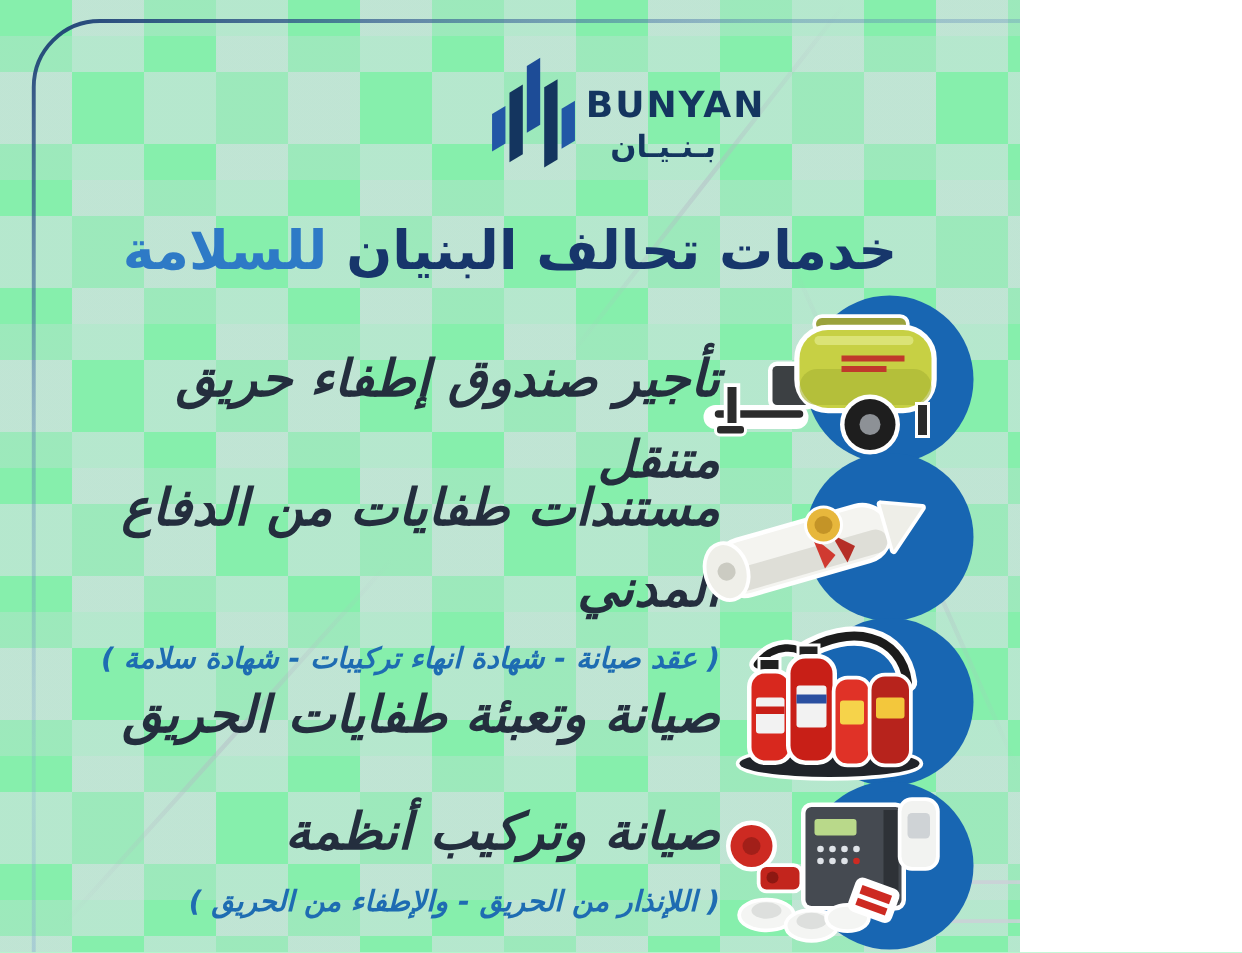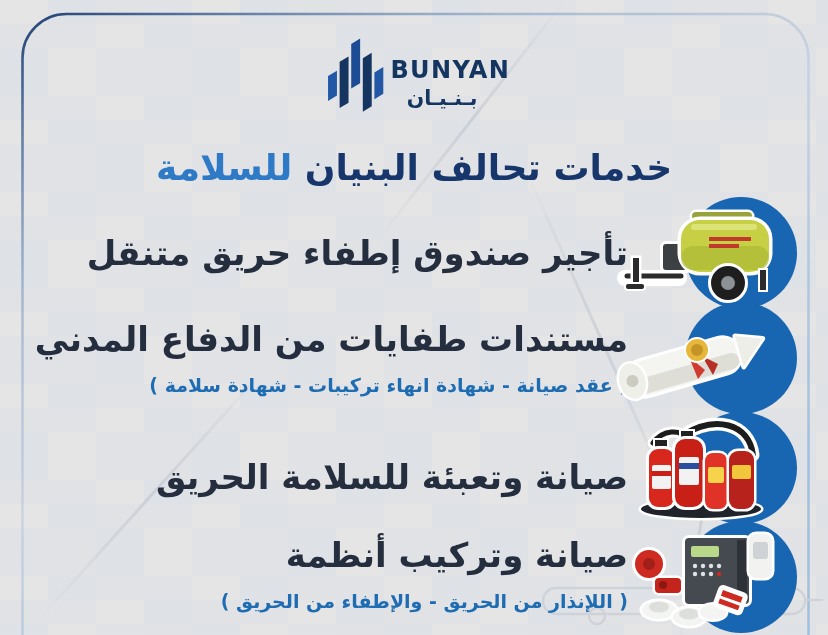--- a/index.html
+++ b/index.html
@@ -1,18 +1,18 @@
 <!DOCTYPE html>
 <html><head>
 <meta charset="utf-8">
 <style>
   html,body{margin:0;padding:0;}
   .canvas{
-    position:relative; width:828px; height:635px; overflow:hidden;
-    background-color:#e5e5e5;
+    position:relative; width:680px; height:635px; overflow:hidden;
+    background-color:#86efac;
     font-family:"DejaVu Sans", sans-serif;
   }
   .bg-checker{
     position:absolute; inset:0;
     background-image:
       conic-gradient(rgba(221,225,232,0.55) 25%, transparent 0 50%, rgba(221,225,232,0.55) 0 75%, transparent 0),
       conic-gradient(rgba(214,219,228,0.28) 25%, transparent 0 50%, rgba(214,219,228,0.28) 0 75%, transparent 0);
     background-size:96px 96px, 192px 192px;
     background-position:0 0, 48px 24px;
   }
@@ -33,21 +33,21 @@
 
   .title{
     position:absolute; left:0; right:0; top:128px; height:80px;
     text-align:center; direction:rtl;
     font-weight:bold; font-size:36px; line-height:80px;
     letter-spacing:0;
   }
   .t-dark{color:#17366b;}
   .t-light{color:#2e7ac6;}
 
-  .svc{position:absolute; right:200px; left:30px; text-align:right; direction:rtl;}
+  .svc{position:absolute; right:200px; left:30px; text-align:right; direction:rtl;font-style:italic;}
   .svc-main{font-weight:bold; font-size:34px; line-height:54px; color:#242e3e;}
   .svc-sub{font-weight:bold; font-size:19px; line-height:32px; margin-top:3px; color:#1e6cb2;}
   .r1{top:226px;} .r2{top:312px;} .r3{top:450px;} .r4{top:528px;}
 
   .icon{position:absolute; right:26px; width:205px; height:118px;}
   .icon svg{width:100%; height:100%; overflow:visible;}
   .i1{top:194px;} .i2{top:299px;} .i3{top:409px;} .i4{top:518px;}
   .sticker{paint-order:stroke;}
 </style>
 </head>
@@ -139,21 +139,21 @@
         <circle cx="33" cy="65" r="6" fill="#cbcbc2"></circle>
       </g>
       <polygon points="92,58 101,80 108,71" fill="#d03a30"></polygon>
       <polygon points="105,57 116,76 121,65" fill="#b52f27"></polygon>
       <circle class="sticker" cx="100" cy="51" r="11" fill="#e7b73c" stroke="#fff" stroke-width="4"></circle>
       <circle cx="100" cy="51" r="6" fill="#c49427"></circle>
     </svg>
   </div>
 
   <div class="svc r3">
-    <div class="svc-main">صيانة وتعبئة للسلامة الحريق</div>
+    <div class="svc-main">صيانة وتعبئة طفايات الحريق</div>
   </div>
   <div class="icon i3">
     <svg viewBox="0 0 205 118">
       <circle cx="144" cy="59" r="56" fill="#1866b2"></circle>
       <ellipse class="sticker" cx="104" cy="100" rx="60" ry="9" fill="#20242a" stroke="#fff" stroke-width="5"></ellipse>
       <path d="M86 26 C 118 6, 152 14, 156 46" stroke="#ffffff" stroke-width="13" fill="none" stroke-linecap="round"></path>
       <path d="M86 26 C 118 6, 152 14, 156 46" stroke="#1c1c1c" stroke-width="6" fill="none" stroke-linecap="round"></path>
       <path d="M56 34 C 66 20, 84 20, 90 30" stroke="#ffffff" stroke-width="11" fill="none" stroke-linecap="round"></path>
       <path d="M56 34 C 66 20, 84 20, 90 30" stroke="#1c1c1c" stroke-width="5" fill="none" stroke-linecap="round"></path>
       <rect class="sticker" x="58" y="31" width="12" height="10" fill="#222" stroke="#fff" stroke-width="4"></rect>

